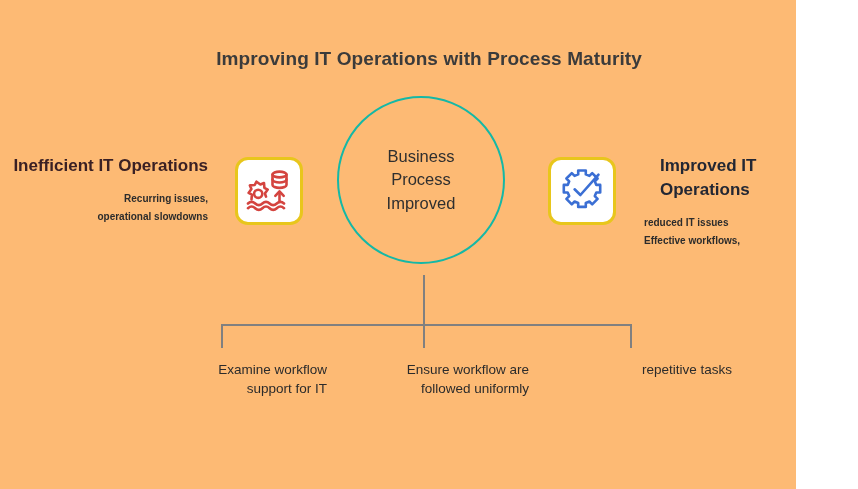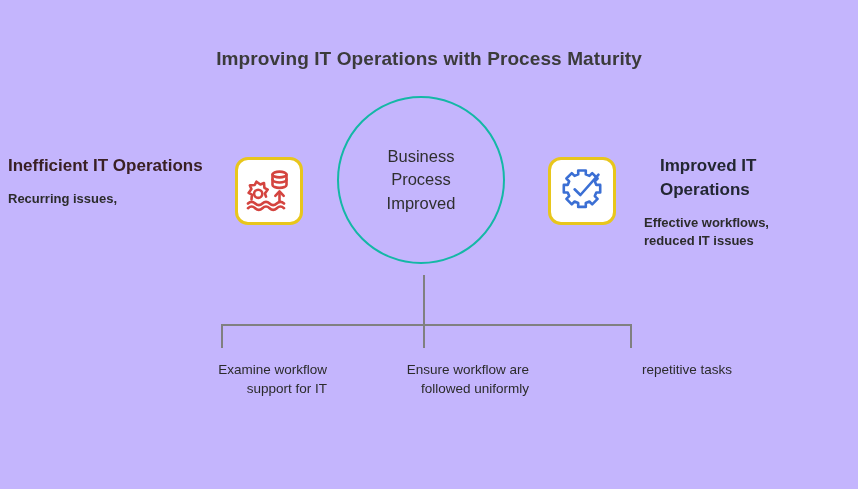--- a/index.html
+++ b/index.html
@@ -6,23 +6,23 @@
     margin: 0;
     padding: 0;
     background: #ffffff;
   }
   body {
     font-family: "Liberation Sans", sans-serif;
     -webkit-font-smoothing: antialiased;
   }
   #canvas {
     position: relative;
-    width: 858px;
+    width: 796px;
     height: 489px;
-    background: #c4b5fd;
+    background: #fdba74;
     overflow: hidden;
   }
 
   
   .title {
     position: absolute;
     left: 0;
     top: 48px;
     width: 858px;
     text-align: center;
@@ -68,35 +68,35 @@
     justify-content: center;
   }
   .icon-frame.left  { left: 235px; top: 157px; }
   .icon-frame.right { left: 548px; top: 157px; }
 
   
   .side {
     position: absolute;
     width: 200px;
   }
-  .side.left  { left: 8px;  top: 154px; text-align: left; }
+  .side.left  { left: 8px;  top: 154px; text-align: right; }
   .side.right { left: 644px; top: 154px; text-align: left; }
 
   .side-heading {
     font-size: 17px;
     line-height: 24px;
     font-weight: bold;
     margin: 0;
   }
   .side.left  .side-heading { color: #3a2024; }
   .side.right .side-heading { color: #232733; margin-left: 16px; }
 
   .side-sub {
     margin-top: 12px;
-    font-size: 13px;
+    font-size: 10px;
     line-height: 18px;
     font-weight: bold;
     color: #2c2c2c;
   }
   .side-sub span { display: block; }
 
   
   .line {
     position: absolute;
     background: #808080;
@@ -129,20 +129,21 @@
 
   <div class="title">Improving IT Operations with Process Maturity</div>
 
   <div class="side left">
     <div class="side-heading">
       <span>Inefficient IT</span>
       <span>Operations</span>
     </div>
     <div class="side-sub">
       <span>Recurring issues,</span>
+      <span>operational slowdowns</span>
     </div>
   </div>
 
   <div class="icon-frame left">
     <span>
       <svg width="48" height="48" viewBox="0 0 48 48" fill="none" stroke="#d4443f" stroke-width="2.6" stroke-linecap="round" stroke-linejoin="round">
 
         <ellipse cx="34.5" cy="9.5" rx="7" ry="2.9"></ellipse>
         <path d="M27.5 9.5 v10.5 c0 1.6 3.1 2.9 7 2.9 s7 -1.3 7 -2.9 V9.5"></path>
         <path d="M27.5 14.6 c0 1.6 3.1 2.9 7 2.9 s7 -1.3 7 -2.9"></path>
@@ -184,22 +185,22 @@
       </svg>
     </span>
   </div>
 
   <div class="side right">
     <div class="side-heading">
       <span>Improved IT</span>
       <span>Operations</span>
     </div>
     <div class="side-sub">
+      <span>reduced IT issues</span>
       <span>Effective workflows,</span>
-      <span>reduced IT issues</span>
     </div>
   </div>
 
   <div class="line stem-top"></div>
   <div class="line bar"></div>
   <div class="line drop-left"></div>
   <div class="line drop-mid"></div>
   <div class="line drop-right"></div>
 
   <div class="bottom-label bl-1">

